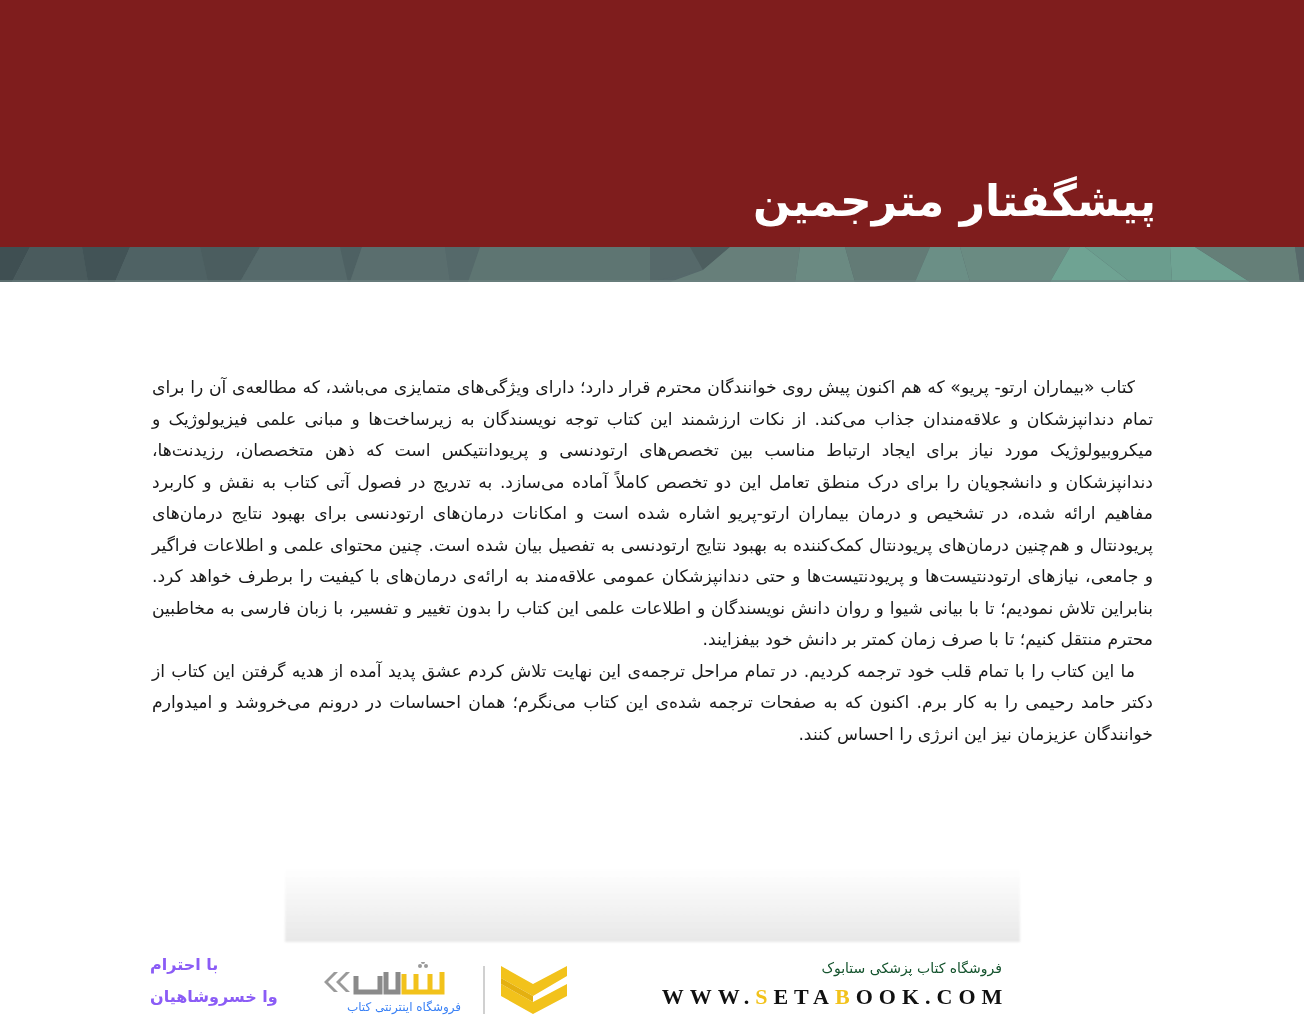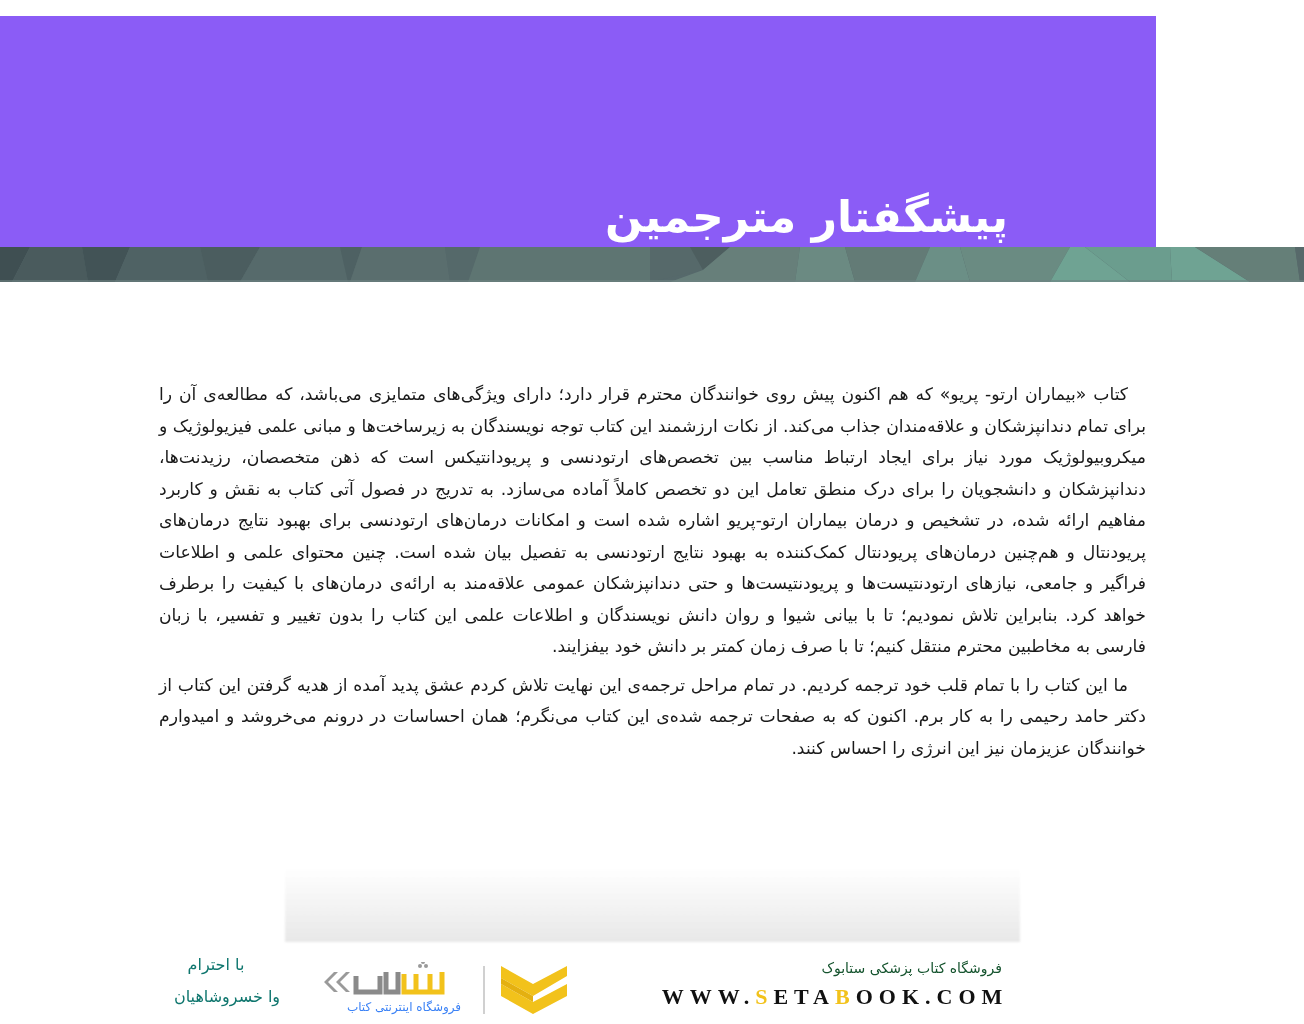--- a/index.html
+++ b/index.html
@@ -2,42 +2,42 @@
 <html><head>
   <meta charset="utf-8">
   <style>
     html, body { margin: 0; padding: 0; }
     body {
       width: 1304px; height: 1024px; overflow: hidden; position: relative;
       background: #ffffff;
       font-family: "DejaVu Sans", sans-serif;
     }
     .header {
-      position: absolute; left: 0; top: 16px; width: 1156px; height: 247px;
-      background: #8b5cf6;
+      position: absolute; left: 0; top: 0; width: 1304px; height: 247px;
+      background: #7f1d1d;
     }
     .page-title {
       position: absolute; top: 166px; right: 148px;
       direction: rtl;
       color: #ffffff; font-weight: bold; font-size: 44px; line-height: 70px;
       font-family: "DejaVu Sans", sans-serif;
       letter-spacing: -1px;
     }
     .banner {
       position: absolute; left: 0; top: 247px; width: 1304px; height: 35px;
       overflow: hidden;
     }
     .banner svg { display: block; }
     .content {
       position: absolute; left: 152px; top: 372px; width: 1001px;
       direction: rtl; text-align: justify;
       color: #1a1a1a; font-size: 17.2px; line-height: 31.5px;
       font-family: "DejaVu Sans", sans-serif;
     }
-    .content p { margin: 7px; text-indent: 18px; }
+    .content p { margin: 0; text-indent: 18px; }
     .fade {
       position: absolute; left: 285px; top: 868px; width: 735px; height: 74px;
       background: linear-gradient(to bottom, rgba(255,255,255,0.95), rgba(232,232,232,1));
       filter: blur(1px);
     }
     .footer-shop {
       position: absolute; left: 660px; top: 954px; width: 350px;
     }
     .footer-shop .fa {
       direction: rtl; text-align: right; padding-right: 8px;
@@ -55,22 +55,22 @@
     .logo .mark { position: absolute; right: 0; top: 4px; }
     .logo .divider { position: absolute; left: 163px; top: 8px; width: 2px; height: 48px; background: #d0d0d0; }
     .logo .brand { position: absolute; left: 0; top: 4px; }
     .logo .sub {
       position: absolute; left: 14px; top: 42px; width: 140px;
       direction: rtl; text-align: center; font-size: 12px; color: #3b82f6;
       font-family: "DejaVu Sans", sans-serif;
     }
     .signature {
       position: absolute; left: 150px; top: 950px; width: 140px;
-      direction: rtl; text-align: center;
-      font-weight: normal; color: #0f766e; font-family: "DejaVu Sans", sans-serif;
+      direction: rtl; text-align: left;
+      font-weight: bold; color: #8b5cf6; font-family: "DejaVu Sans", sans-serif;
     }
     .signature .line1 { font-size: 16px; line-height: 30px; padding-right: 8px; }
     .signature .line2 { font-size: 16px; line-height: 34px; margin-right: -14px; white-space: nowrap; overflow: hidden; }
   </style>
 </head>
 <body>
 
 <div class="header">
   <div class="page-title">پیشگفتار مترجمین</div>
 </div>

